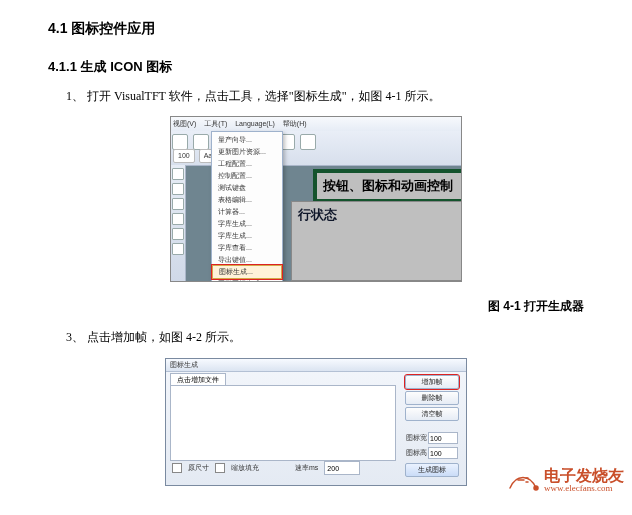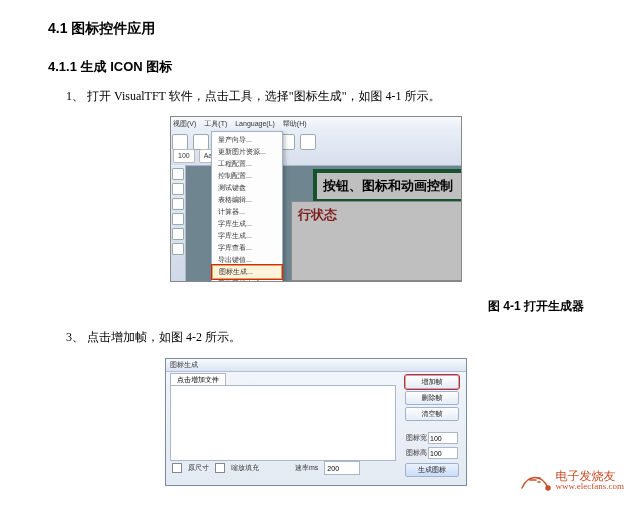--- a/index.html
+++ b/index.html
@@ -138,21 +138,21 @@
   }
   .fig1 .canvas-sub {
     position:absolute; top:84px; left:120px;
     width:165px; height:70px;
     background:#bfbfbf;
     border:1px solid #888;
     font-family:"SimHei",sans-serif;
     font-weight:bold;
     font-size:13px;
     padding:4px 6px;
-    color:#7f1d1d;
+    color:#0f172a;
   }
 
   
   .fig2 {
     display:inline-block;
     width:300px; height:126px;
     border:1px solid #7a8aa0;
     background: linear-gradient(#f3f6fb,#e4eaf3);
     position:relative;
     font-family:"Microsoft YaHei",sans-serif;
@@ -220,22 +220,22 @@
     position:absolute;
     right:8px; bottom:6px;
     display:flex; align-items:center;
     font-family:"SimSun",serif;
     color:#c94f2a;
     font-size:11px;
   }
   .watermark svg { margin-right:4px; }
   .watermark .cn {
     font-family:"STKaiti","KaiTi",serif;
-    font-size:12px;
-    font-weight:normal;
+    font-size:16px;
+    font-weight:bold;
     line-height:1;
   }
   .watermark .url { font-size:9px; line-height:1;}
 </style>
 </head>
 <body>
 
 <div class="page">
 
   <div class="h1">4.1   图标控件应用</div>

